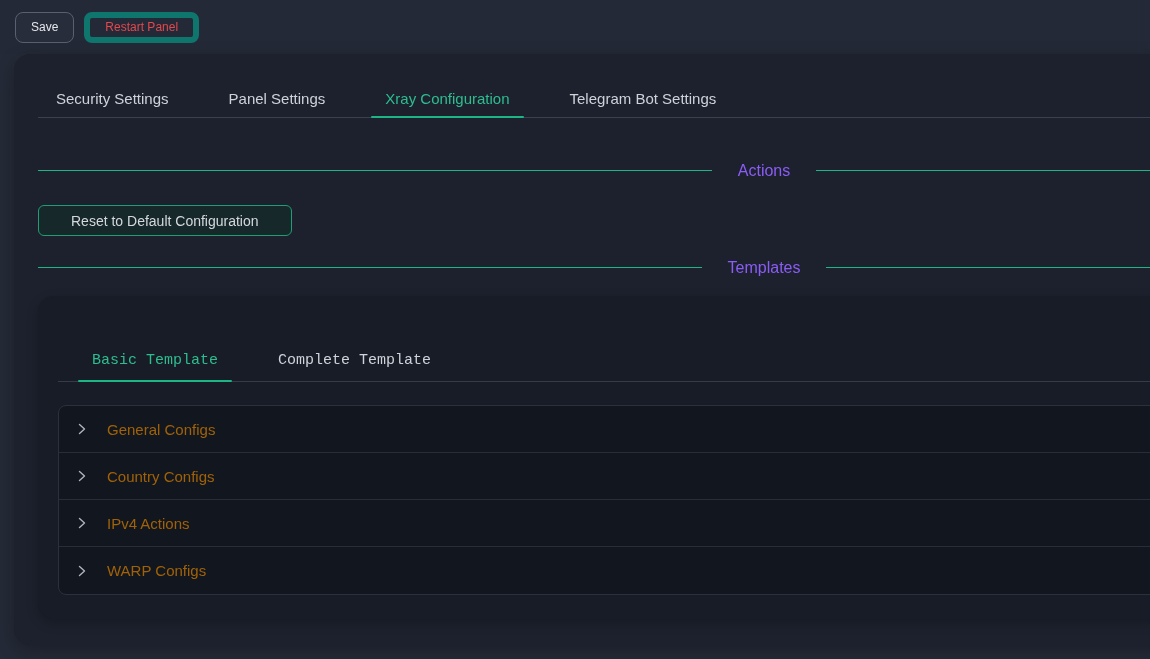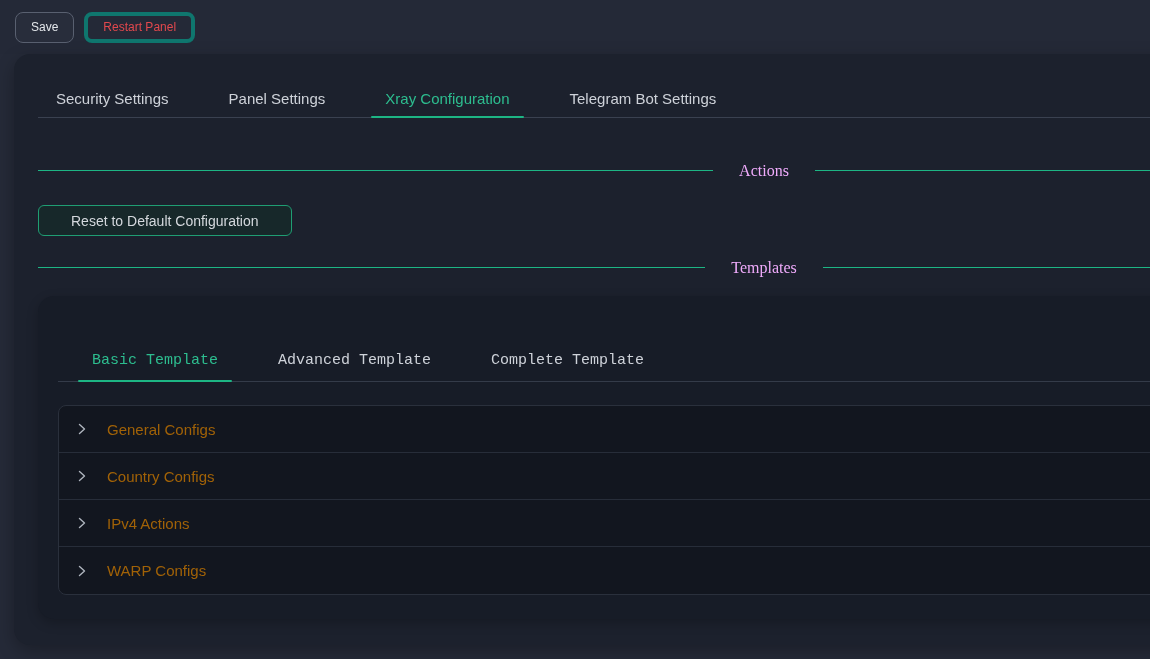--- a/index.html
+++ b/index.html
@@ -28,21 +28,21 @@
     background: transparent;
     font-family: inherit;
   }
   .btn-save {
     background: #282d3b;
     border: 1px solid #596070;
     color: #e3e6ea;
   }
   .btn-restart {
     background: transparent;
-    border: 4px solid #0f766e;
+    border: 6px solid #0f766e;
     color: #e2484d;
   }
 
   
   .card {
     margin-left: 14px;
     width: 1500px;
     height: 591px;
     background: #1c212d;
     border-radius: 16px;
@@ -84,23 +84,22 @@
     height: 21px;
   }
   .divider .line {
     flex: 1;
     height: 1px;
     background: #1db584;
   }
   .divider .divider-title {
     padding: 0 26px;
     font-size: 16px;
-    color: #f0abfc;
+    color: #8b5cf6;
     white-space: nowrap;
-    font-family: Liberation Serif, serif;
   }
   .divider.templates { margin-top: 21px; }
 
   
   .reset-row { margin-top: 24px; }
   .btn-reset {
     height: 31px;
     border-radius: 6px;
     border: 1px solid #1f9e73;
     background: #17282a;
@@ -208,21 +207,20 @@
   <div class="divider templates">
     <div class="line"></div>
     <div class="divider-title">Templates</div>
     <div class="line"></div>
   </div>
 
   <div class="inner-card">
 
     <div class="inner-tabbar">
       <div class="tab active">Basic Template</div>
-      <div class="tab">Advanced Template</div>
       <div class="tab">Complete Template</div>
     </div>
 
     <div class="collapse">
 
       <div class="collapse-row">
         <span class="chevron">
           <svg width="12" height="12" viewBox="0 0 12 12">
               <path d="M3.5 1.5 L8.5 6 L3.5 10.5" fill="none" stroke="currentColor" stroke-width="1.4" stroke-linecap="round" stroke-linejoin="round"></path>
             </svg>

